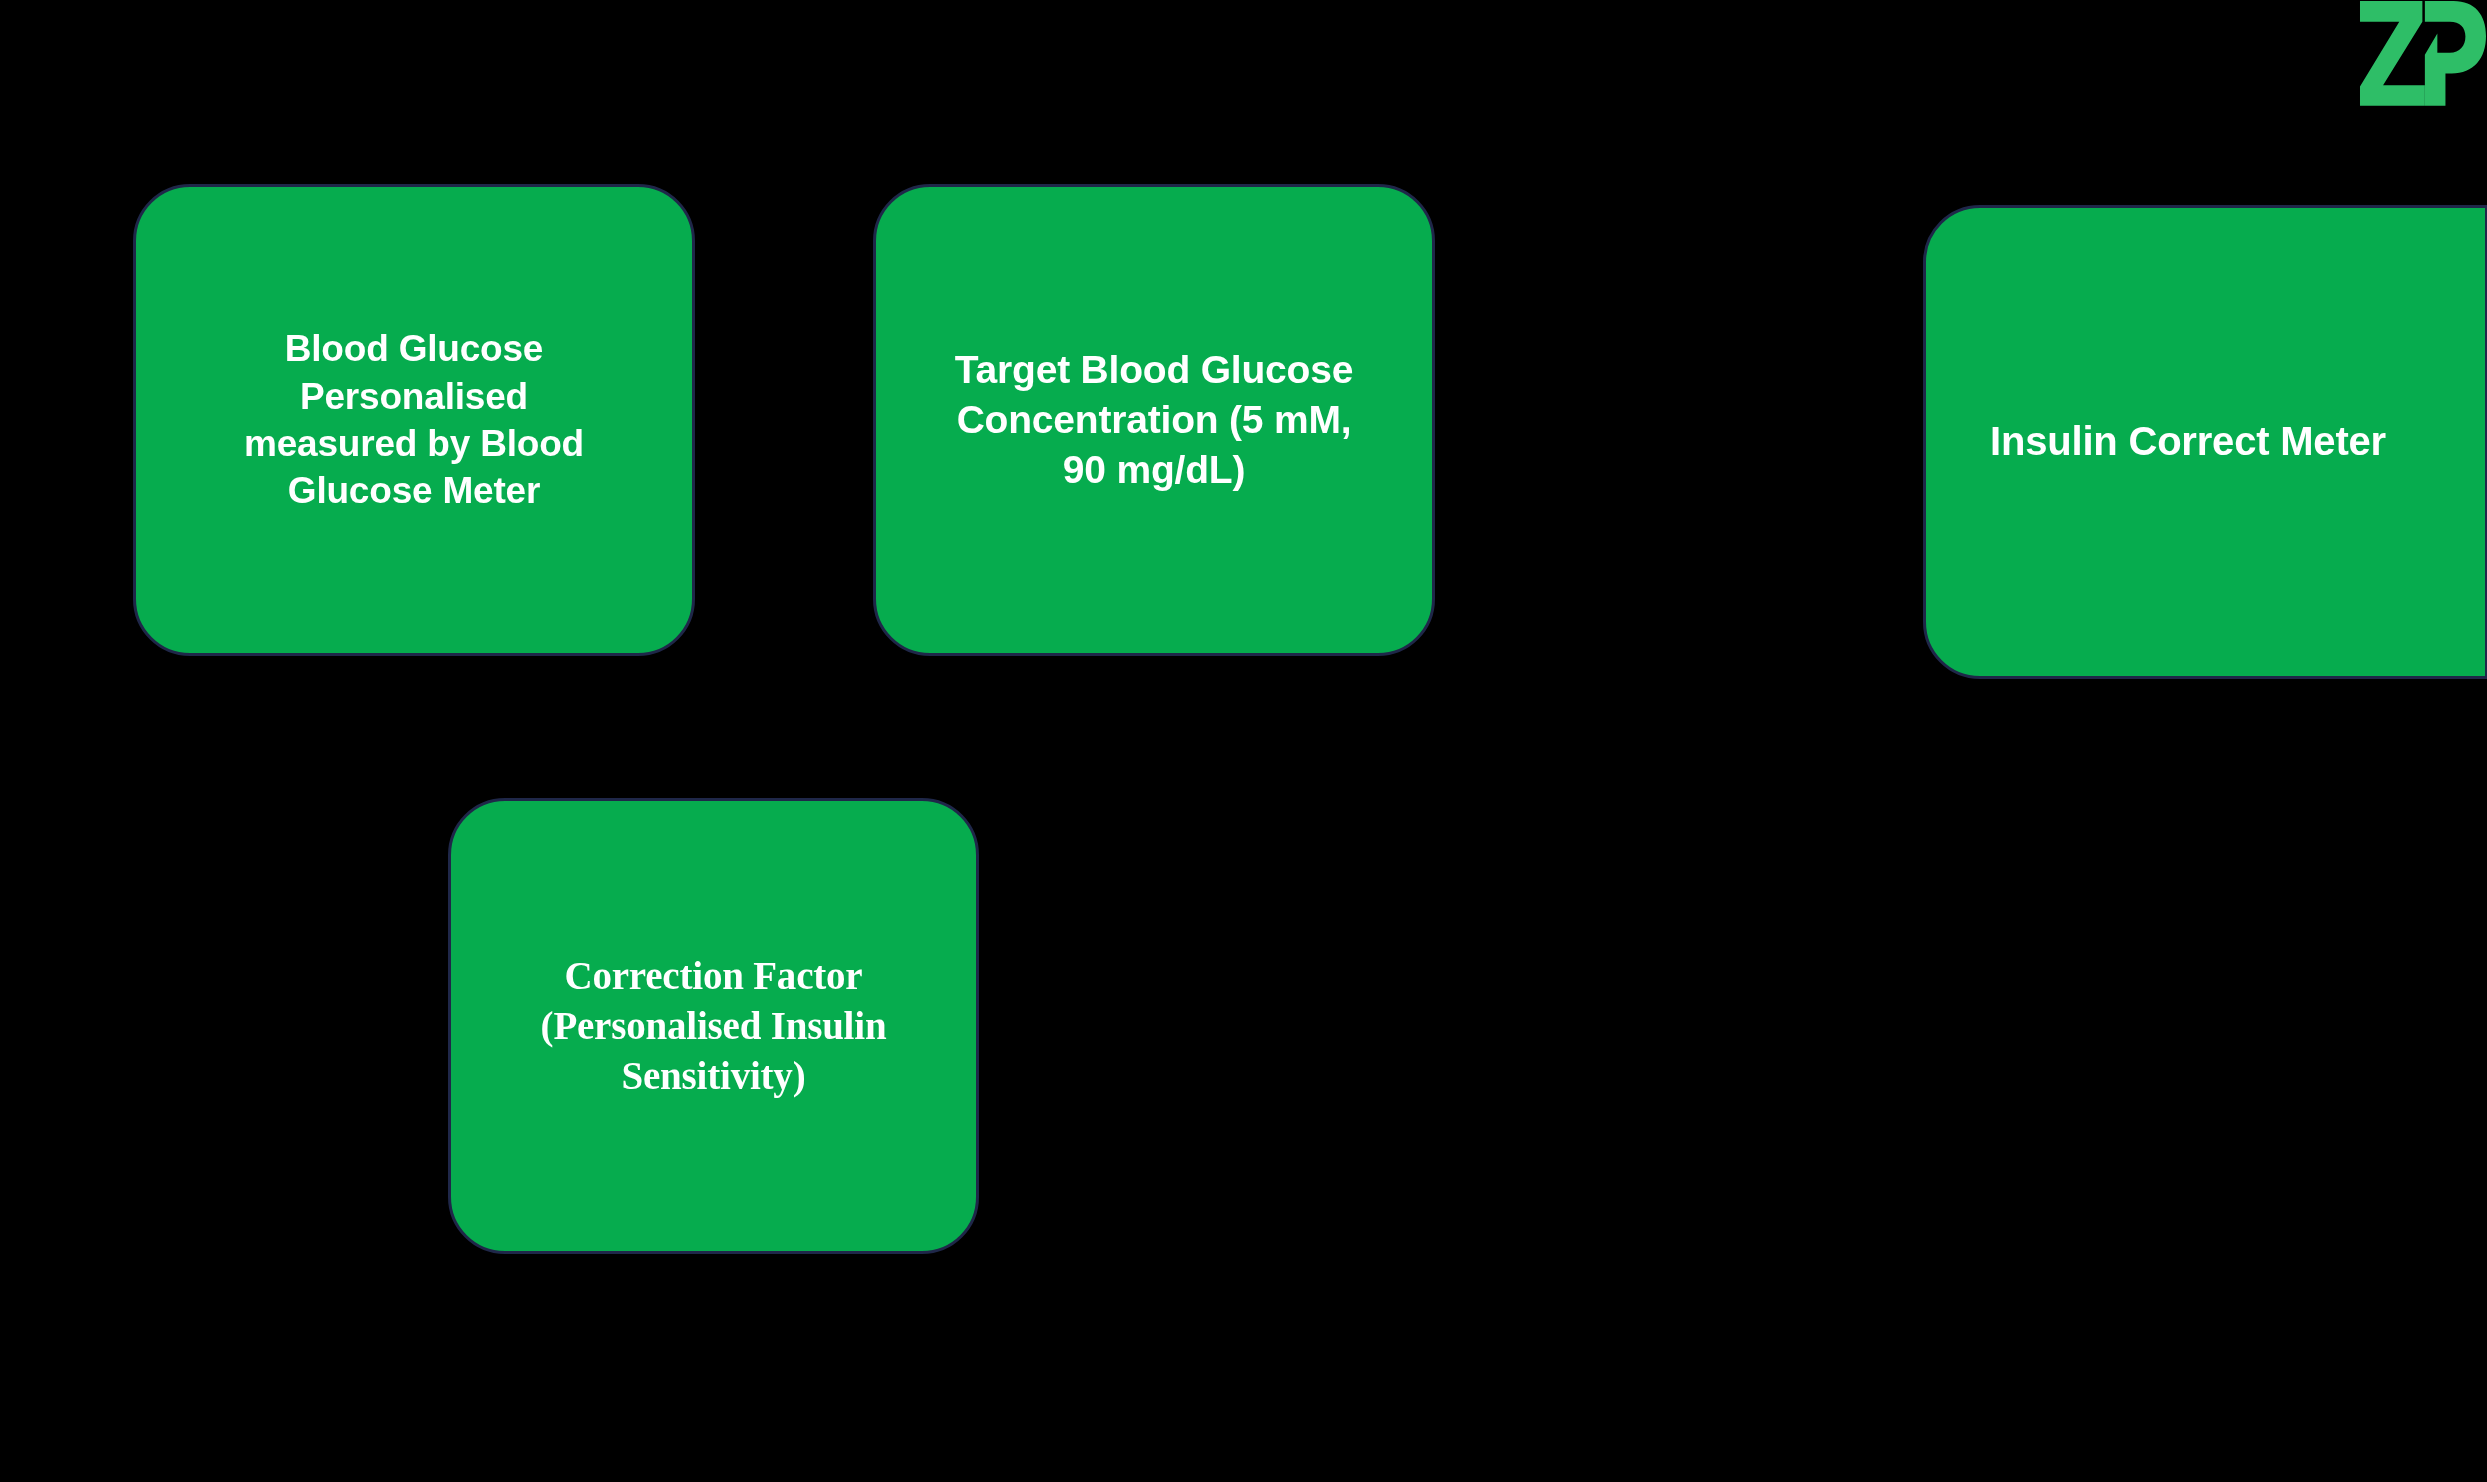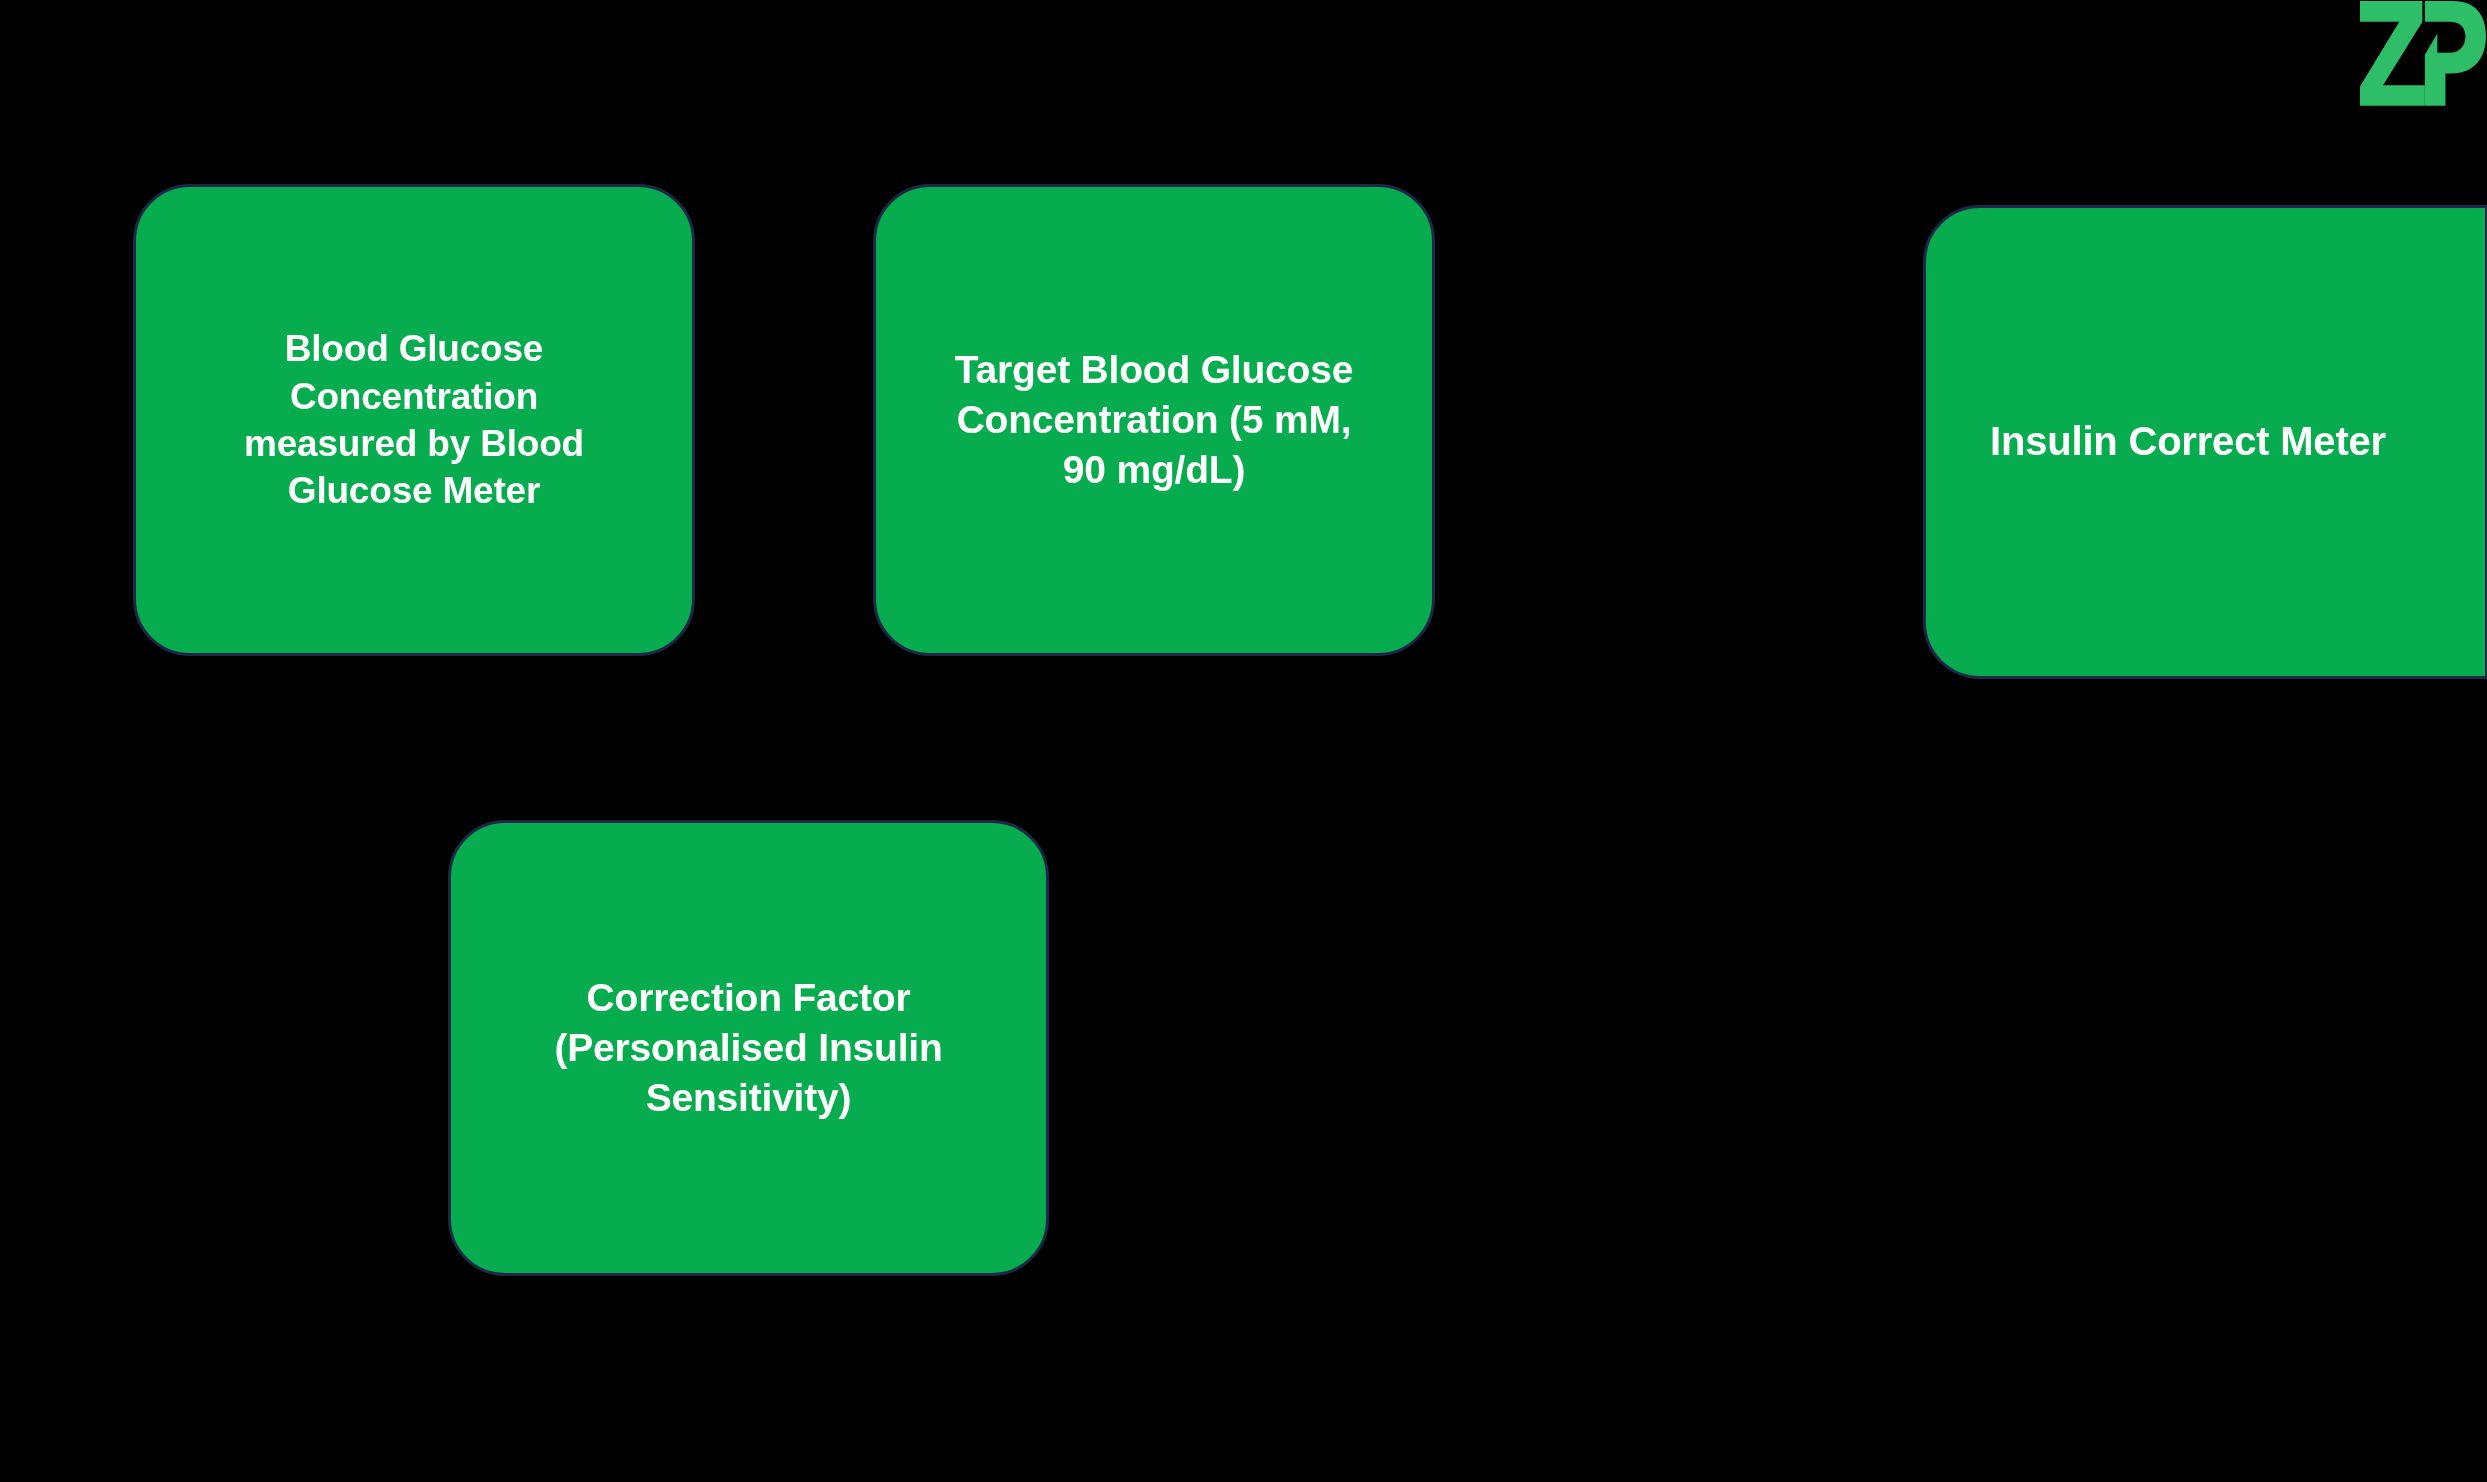--- a/index.html
+++ b/index.html
@@ -51,21 +51,21 @@
     padding: 0 21px;
     white-space: pre-line;
     font-stretch: condensed;
   }
 
   
   #node-bg-measured      { left: 133px;  top: 184px;  width: 562px;  height: 472px; }
   #node-target-bg        { left: 873px; top: 184px;  width: 562px;  height: 472px; }
   #node-correct-bolus    { left: 1923px; top: 205px;  width: 565px;  height: 474px;
                            border-top-right-radius: 0; border-bottom-right-radius: 0; }
-  #node-correction-factor{ left: 448px;  top: 820px; width: 601px;  height: 456px; }
+  #node-correction-factor{ left: 448px;  top: 798px; width: 531px;  height: 456px; font-family: Liberation Serif, serif; }
 
   #node-bg-measured .label       { font-size: 37px; }
   #node-target-bg .label         { font-size: 39px; }
   #node-correct-bolus .label     { font-size: 40px; padding-right: 56px; }
   #node-correction-factor .label { font-size: 39px; }
 </style>
 </head>
 <body>
 
 <div id="slide">
@@ -77,21 +77,21 @@
         <path d="M8 0 H108 V33 L45 135 H112 V168 H8 V137 L71 33 H8 Z"></path>
 
         <path d="M112 0 H158 C192 0 210 22 210 56 C210 92 190 116 155 116 H145 V168 H112 V86
                  L132 52 V83 H152 C168 83 177 72 177 57 C177 42 168 33 152 33 H112 Z"></path>
       </g>
     </svg>
   </div>
 
   <div class="node" id="node-bg-measured">
     <span class="label">Blood Glucose
-Concentration
+Personalised
 measured by Blood
 Glucose Meter</span>
   </div>
 
   <div class="node" id="node-target-bg">
     <span class="label">Target Blood Glucose
 Concentration (5 mM,
 90 mg/dL)</span>
   </div>
 

